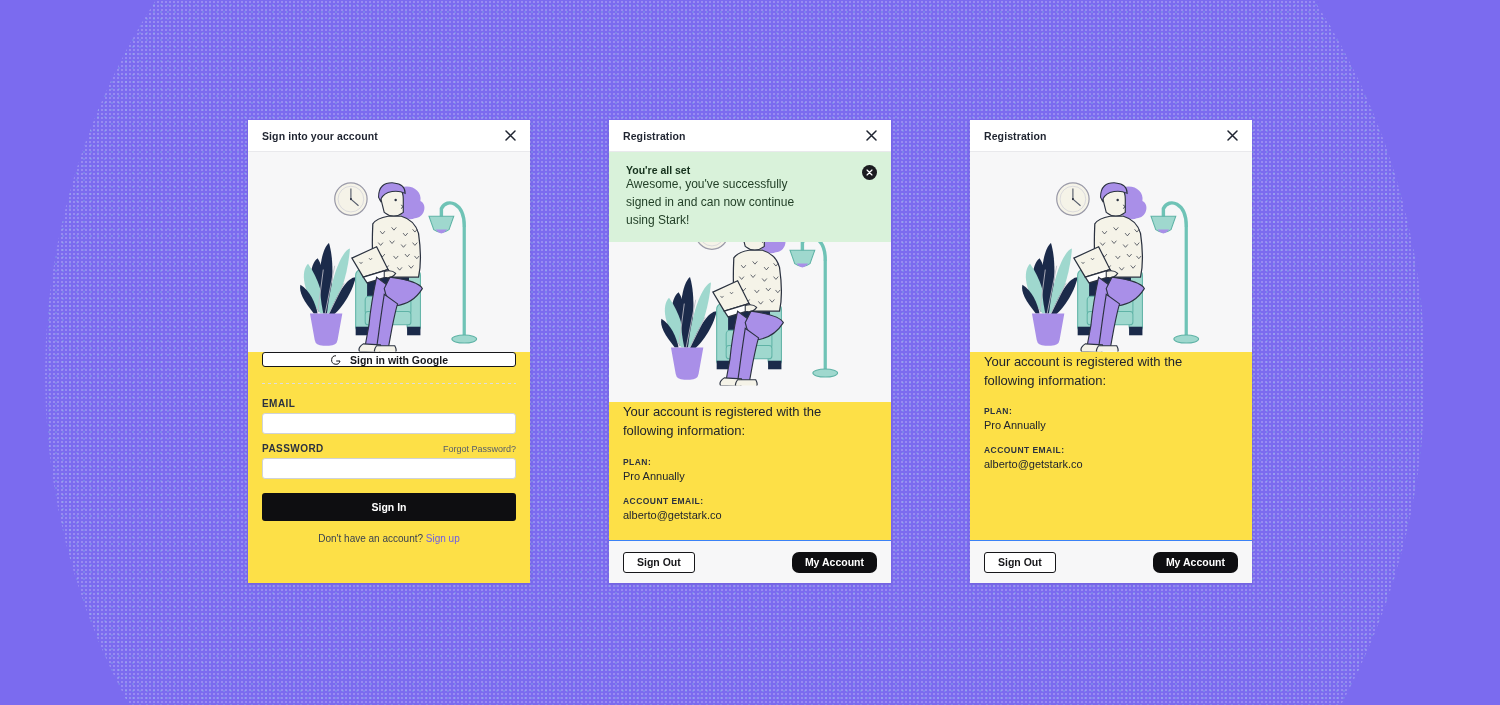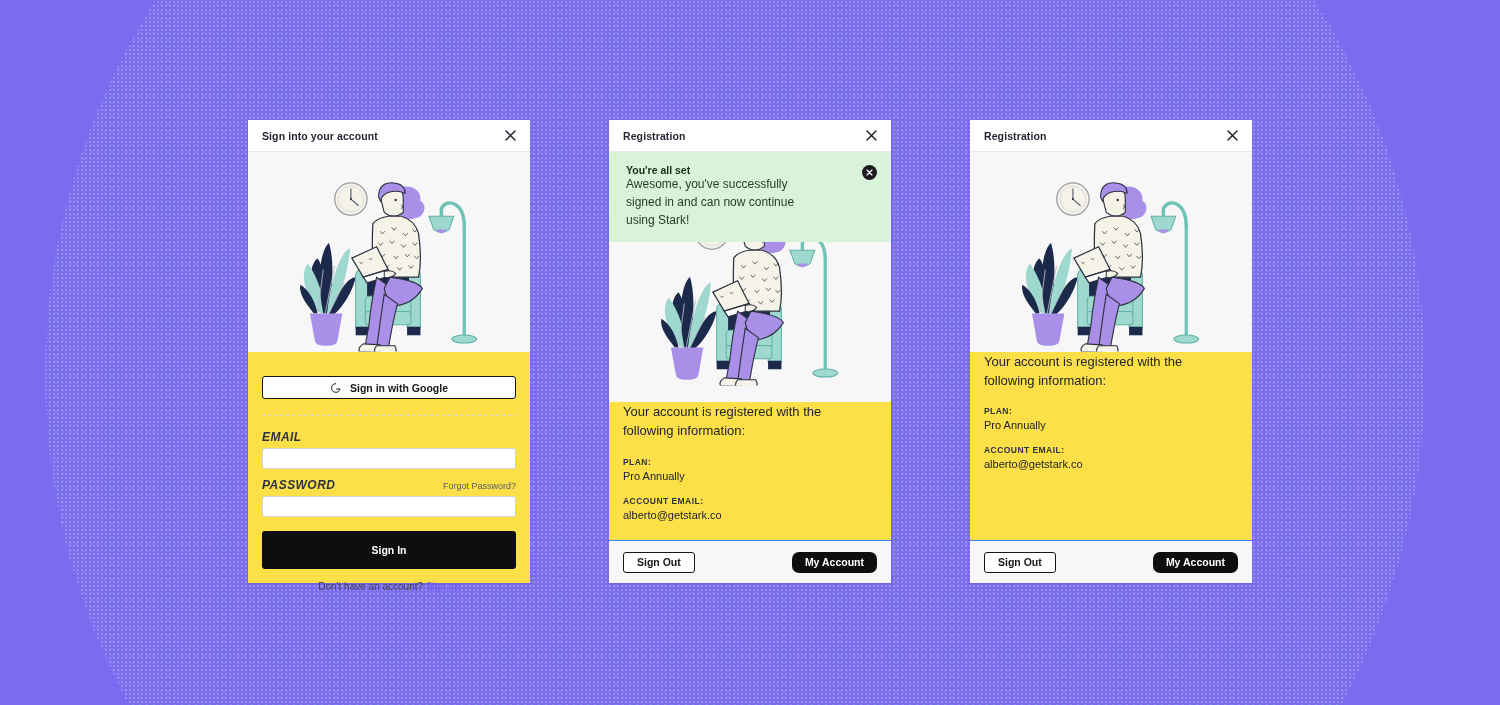--- a/index.html
+++ b/index.html
@@ -114,54 +114,52 @@
   #card-registered .illus-wrap svg { margin-top: -38px; }
   .illus-wrap svg { display:block; }
 
   
   .form-body {
     padding: 0 14px;
     flex: 1 1 auto;
   }
   .google-btn {
     width: 100%;
-    height: 23px;
+    height: 15px;
     background: #FFFFFF;
     border: 1.6px solid #17171A;
     border-radius: 3px;
     display: flex;
     align-items: center;
     justify-content: center;
     gap: 8px;
     font-size: 10.5px;
     font-weight: bold;
     color: #17171A;
     cursor: pointer;
     font-family: "Liberation Sans", sans-serif;
-    margin-top: 24px;
   }
   .divider {
     height: 1px;
     margin: 16px 0 14px 0;
     background-image: linear-gradient(to right, #DCDCE0 0 3px, transparent 3px 6px);
     background-size: 6px 1px;
     background-repeat: repeat-x;
   }
   .field-label-row {
     display: flex;
     justify-content: space-between;
     align-items: baseline;
     margin-bottom: 4px;
   }
   .field-label {
-    font-size: 12px;
+    font-size: 10px;
     font-weight: bold;
     color: #2B3240;
     letter-spacing: 0.45px;
-    font-style: italic;
   }
   .forgot-link {
     font-size: 9px;
     color: #555C6B;
     cursor: pointer;
   }
   .text-input {
     width: 100%;
     height: 21px;
     background: #FFFFFF;
@@ -169,21 +167,21 @@
     border-radius: 3px;
     padding: 0 6px;
     font-size: 10px;
     font-family: "Liberation Sans", sans-serif;
     color: #1F2430;
     outline: none;
   }
   .spacer-8 { height: 9px; }
   .signin-btn {
     width: 100%;
-    height: 38px;
+    height: 28px;
     margin-top: 14px;
     background: #0E0E11;
     color: #FFFFFF;
     border: none;
     border-radius: 3px;
     font-size: 10.5px;
     font-weight: bold;
     cursor: pointer;
     font-family: "Liberation Sans", sans-serif;
   }

